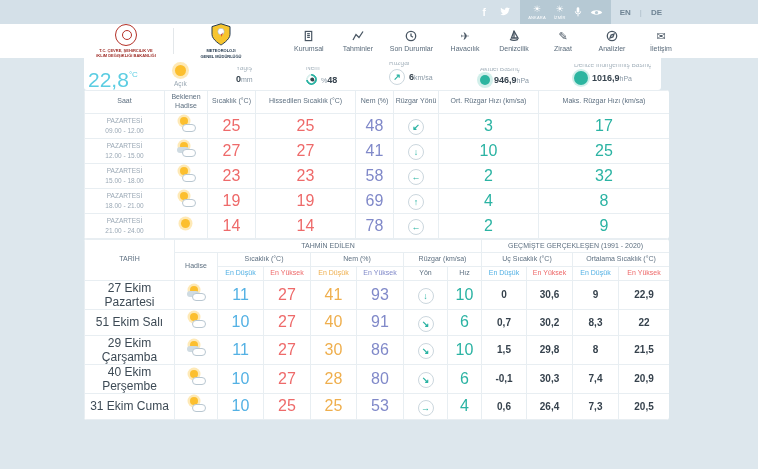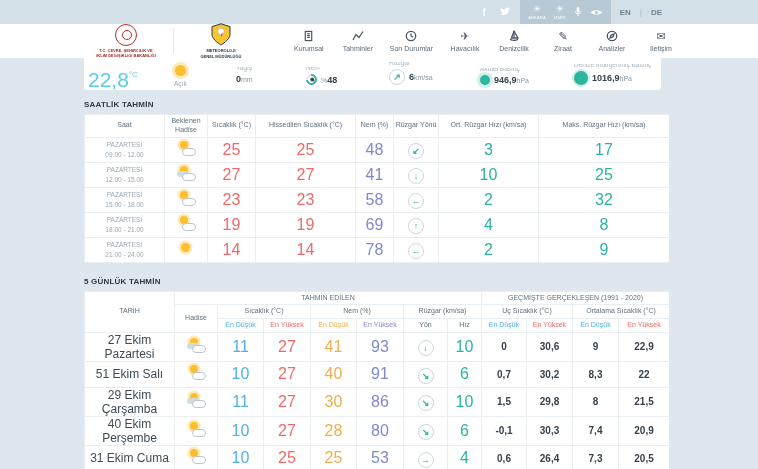--- a/index.html
+++ b/index.html
@@ -251,21 +251,20 @@
       <div class="cut">
           <span>Denize İndirgenmiş Basınç</span>
         </div>
       <div class="hrow">
           <span class="dot-b"></span>
         <span class="cw-val" style="padding-bottom:0"><b>1016,9</b><span>hPa</span></span>
         </div>
     </div>
   </div>
 
-  <div class="sec">SAATLİK TAHMİN</div>
   <div class="twrap">
   <table class="htable">
     <colgroup>
           <col style="width:80px">
           <col style="width:43px">
           <col style="width:48px">
           <col style="width:100px">
           <col style="width:38px">
           <col style="width:45px">
           <col style="width:100px">
@@ -339,21 +338,20 @@
       <td><span class="wcirc">
                 <span>←</span>
               </span></td>
       <td class="v c-teal">2</td>
       <td class="v c-teal">9</td>
     </tr>
   </tbody>
       </table>
   </div>
 
-  <div class="sec sec2">5 GÜNLÜK TAHMİN</div>
   <div class="twrap">
   <table class="dtable">
     <colgroup>
           <col style="width:90px">
           <col style="width:43px">
           <col style="width:46px">
           <col style="width:47px">
           <col style="width:46px">
           <col style="width:47px">
           <col style="width:44px">

